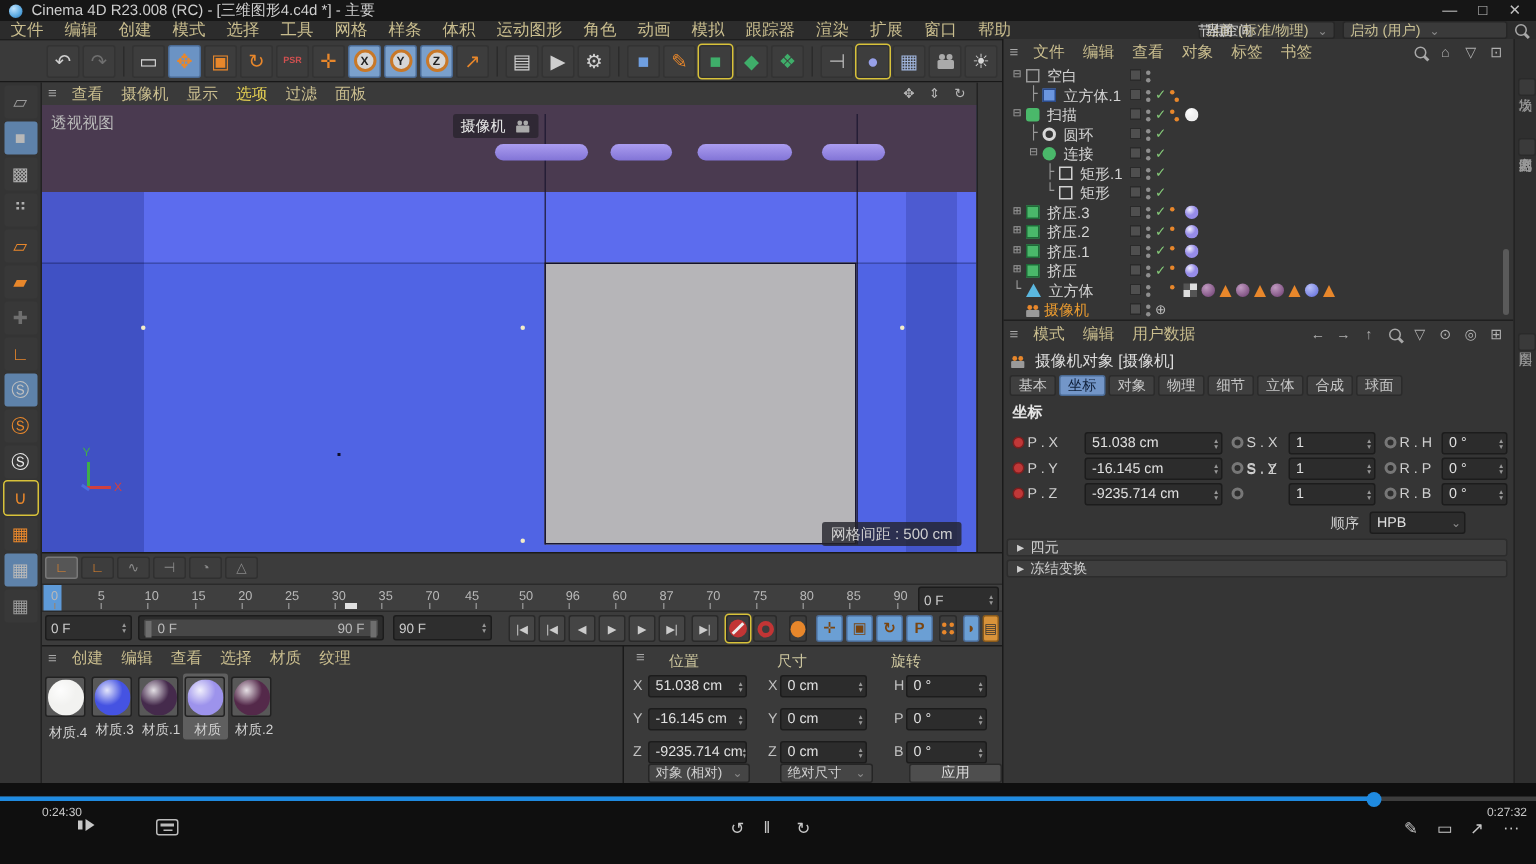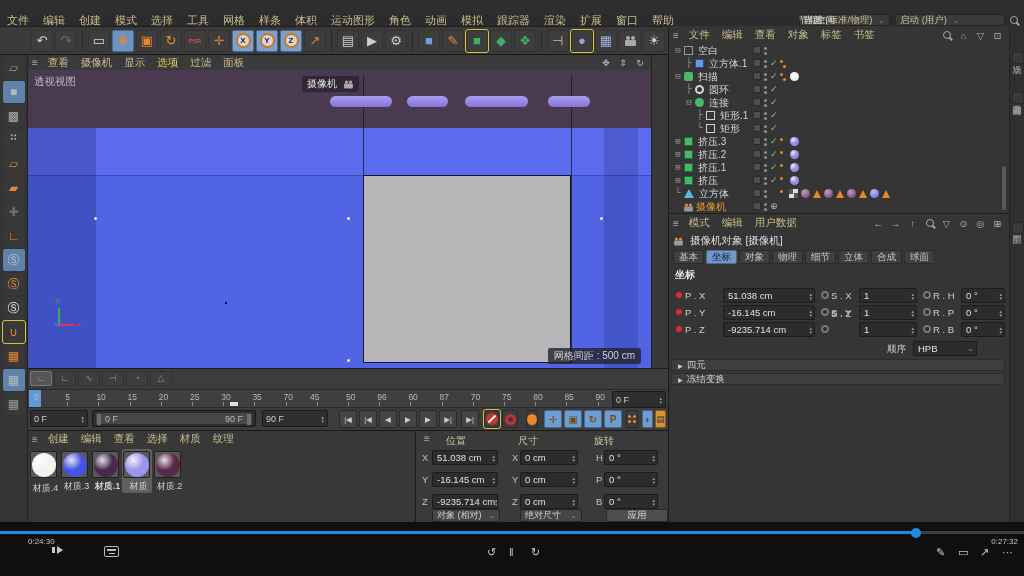--- a/index.html
+++ b/index.html
@@ -173,20 +173,29 @@
   .spk-box{width:3px;height:6px;background:#c8c8c8}
   .dmk{width:15px;height:11px;border:1px solid #bbb;border-radius:2px}
   .dmk:before{content:"";display:block;margin:2px auto 2px;width:9px;height:1.5px;background:#bbb}
   .dmk:after{content:"";display:block;margin:0 auto;width:6px;height:1.5px;background:#bbb}
 </style>
 </head>
 <body>
 
 <div id="root">
 
+  <div id="titlebar">
+    <div id="app-logo"></div>
+    <div>Cinema 4D R23.008 (RC) - [三维图形4.c4d *] - 主要</div>
+    <div id="win-controls">
+        <div>—</div>
+        <div>□</div>
+        <div>✕</div>
+      </div>
+  </div>
 
 
   <div id="menubar">
     <div id="menu-items">
         <div class="mitem">文件</div>
         <div class="mitem">编辑</div>
         <div class="mitem">创建</div>
         <div class="mitem">模式</div>
         <div class="mitem">选择</div>
         <div class="mitem">工具</div>
@@ -552,21 +561,21 @@
           <div class="msphere2" style="background: radial-gradient(circle at 35% 30%, rgba(255, 255, 255, 0.85), rgba(255, 255, 255, 0) 45%), rgb(242, 242, 240);"></div>
         </div>
         <div class="mlabel" style="left: 2px; top: 51px;">材质.4</div>
         <div class="mtile" style="left: 33px; top: 20px;">
           <div class="msphere2" style="background: radial-gradient(circle at 35% 30%, rgba(255, 255, 255, 0.85), rgba(255, 255, 255, 0) 45%), rgb(69, 83, 226);"></div>
         </div>
         <div class="mlabel" style="left: 33px; top: 49px;">材质.3</div>
         <div class="mtile" style="left: 64px; top: 20px;">
           <div class="msphere2" style="background: radial-gradient(circle at 35% 30%, rgba(255, 255, 255, 0.85), rgba(255, 255, 255, 0) 45%), rgb(69, 42, 76);"></div>
         </div>
-        <div class="mlabel" style="left: 64px; top: 49px; font-weight: bold;">材质.1</div>
+        <div class="mlabel" style="left: 64px; top: 49px;">材质.1</div>
         <div class="msel" style="left: 94px; top: 18px; width: 30px; height: 44px;"></div>
         <div class="mtile" style="left: 95px; top: 20px;">
           <div class="msphere2" style="background: radial-gradient(circle at 35% 30%, rgba(255, 255, 255, 0.85), rgba(255, 255, 255, 0) 45%), rgb(157, 147, 236);"></div>
         </div>
         <div class="mlabel" style="left: 95px; top: 49px;">材质</div>
         <div class="mtile" style="left: 126px; top: 20px;">
           <div class="msphere2" style="background: radial-gradient(circle at 35% 30%, rgba(255, 255, 255, 0.85), rgba(255, 255, 255, 0) 45%), rgb(84, 41, 74);"></div>
         </div>
         <div class="mlabel" style="left: 126px; top: 49px;">材质.2</div>
       </div>

